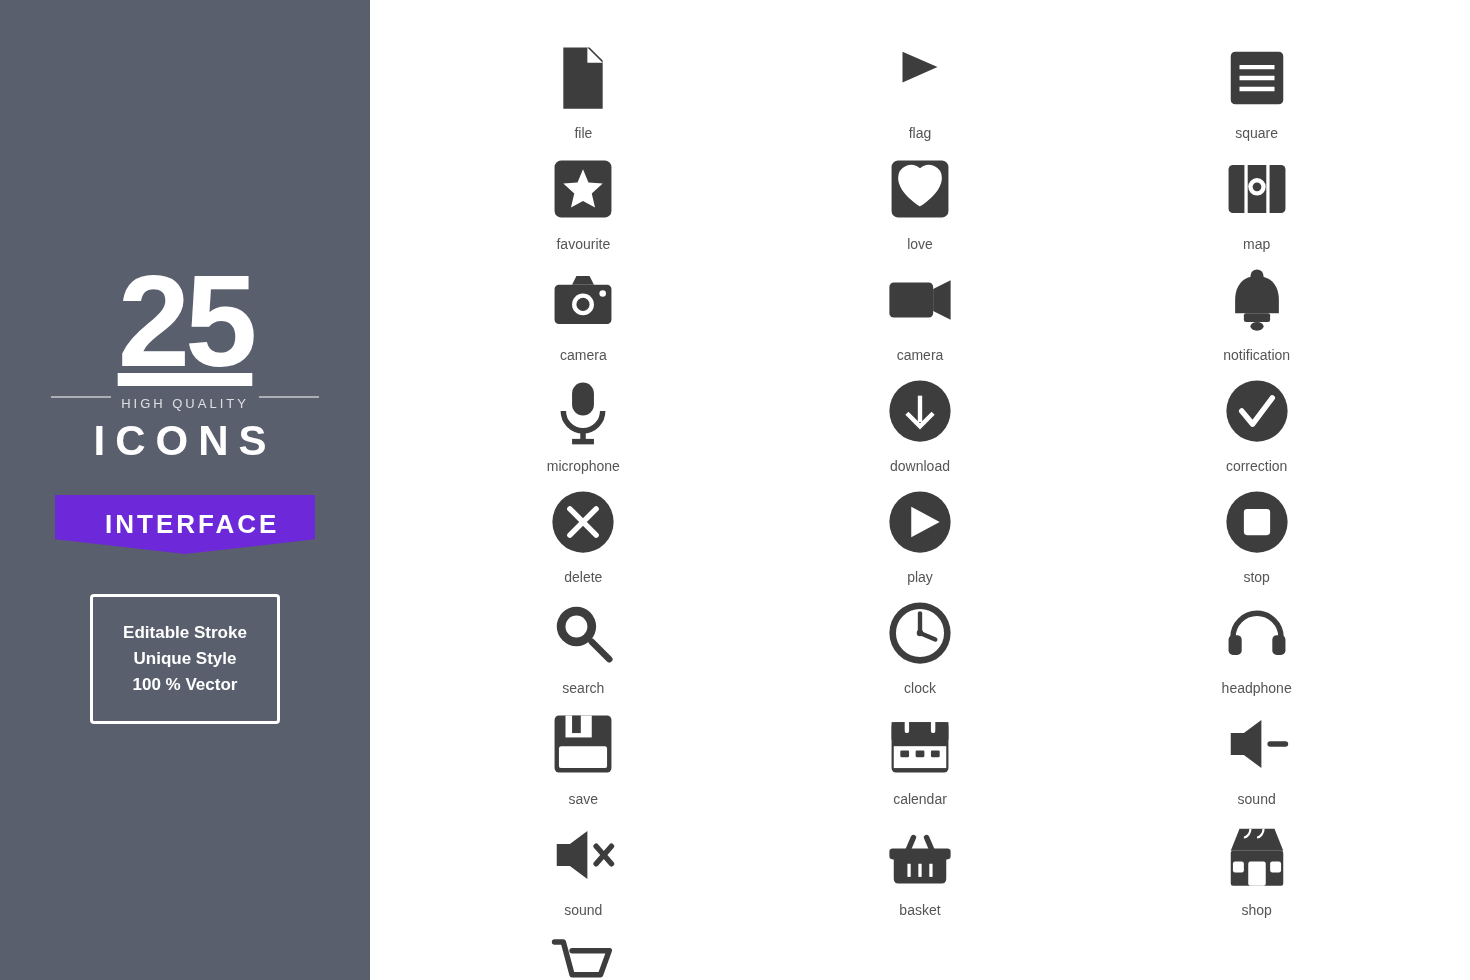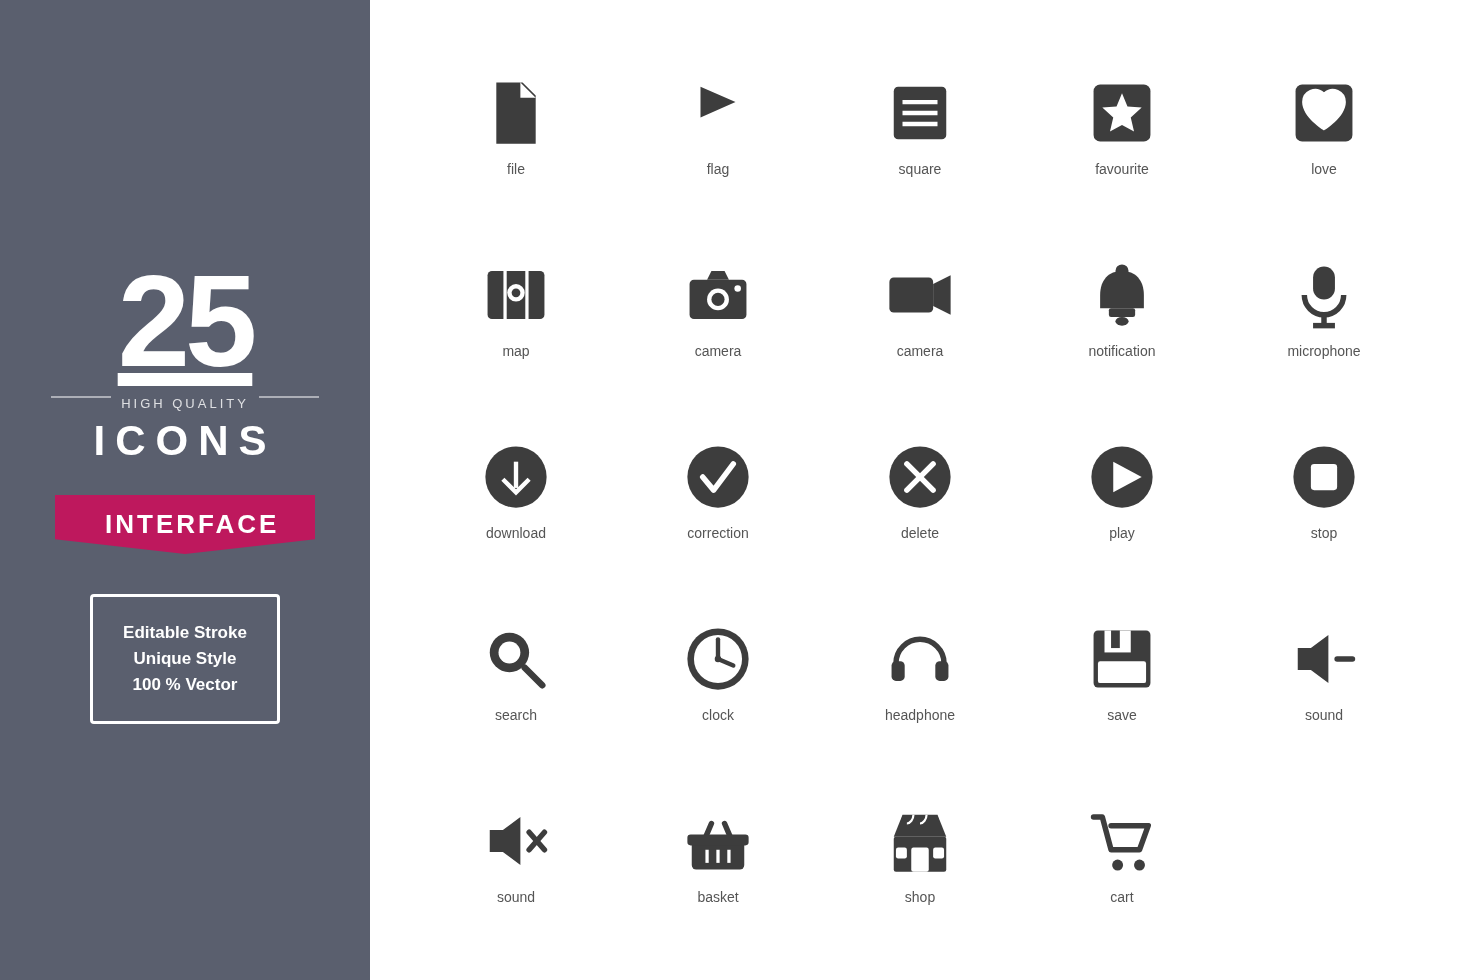--- a/index.html
+++ b/index.html
@@ -59,21 +59,21 @@
 
     .icons-text {
       font-size: 42px;
       font-weight: 700;
       color: #ffffff;
       letter-spacing: 10px;
       margin-bottom: 30px;
     }
 
     .ribbon {
-      background: #be185d;
+      background: #6d28d9;
       color: #ffffff;
       font-size: 26px;
       font-weight: 700;
       letter-spacing: 3px;
       padding: 14px 50px;
       position: relative;
       margin-bottom: 40px;
       clip-path: polygon(0 0, 100% 0, 100% 75%, 50% 100%, 0 75%);
       width: 260px;
       text-align: center;
@@ -91,21 +91,21 @@
       font-size: 17px;
       font-weight: 700;
       margin: 6px 0;
     }
 
     .right-panel {
       flex: 1;
       background: #ffffff;
       padding: 40px 50px;
       display: grid;
-      grid-template-columns: repeat(5, 1fr);
+      grid-template-columns: repeat(3, 1fr);
       grid-template-rows: repeat(5, 1fr);
       gap: 10px;
       align-items: center;
       justify-items: center;
     }
 
     .icon-item {
       display: flex;
       flex-direction: column;
       align-items: center;
@@ -361,20 +361,35 @@
       <svg viewBox="0 0 64 64">
         <rect x="6" y="6" width="52" height="52" rx="4" fill="#3d3d3d"></rect>
         <rect x="16" y="6" width="24" height="20" fill="#fff"></rect>
         <rect x="22" y="6" width="8" height="16" fill="#3d3d3d"></rect>
         <rect x="10" y="34" width="44" height="20" rx="2" fill="#fff"></rect>
       </svg>
     </div>
     <span class="icon-label">save</span>
   </div>
 
+  <div class="icon-item">
+    <div class="icon-shape">
+      <svg viewBox="0 0 64 64">
+        <rect x="6" y="12" width="52" height="46" rx="4" fill="#3d3d3d"></rect>
+        <rect x="6" y="12" width="52" height="16" fill="#3d3d3d"></rect>
+        <rect x="8" y="34" width="48" height="20" fill="#fff"></rect>
+        <rect x="14" y="38" width="8" height="6" rx="1" fill="#3d3d3d"></rect>
+        <rect x="28" y="38" width="8" height="6" rx="1" fill="#3d3d3d"></rect>
+        <rect x="42" y="38" width="8" height="6" rx="1" fill="#3d3d3d"></rect>
+        <line x1="20" y1="6" x2="20" y2="20" stroke="#fff" stroke-width="4" stroke-linecap="round"></line>
+        <line x1="44" y1="6" x2="44" y2="20" stroke="#fff" stroke-width="4" stroke-linecap="round"></line>
+      </svg>
+    </div>
+    <span class="icon-label">calendar</span>
+  </div>
 
   <div class="icon-item">
     <div class="icon-shape">
       <svg viewBox="0 0 64 64">
         <polygon points="8,22 8,42 20,42 36,54 36,10 20,22" fill="#3d3d3d"></polygon>
         <line x1="44" y1="32" x2="58" y2="32" stroke="#3d3d3d" stroke-width="5" stroke-linecap="round"></line>
       </svg>
     </div>
     <span class="icon-label">sound</span>
   </div>

